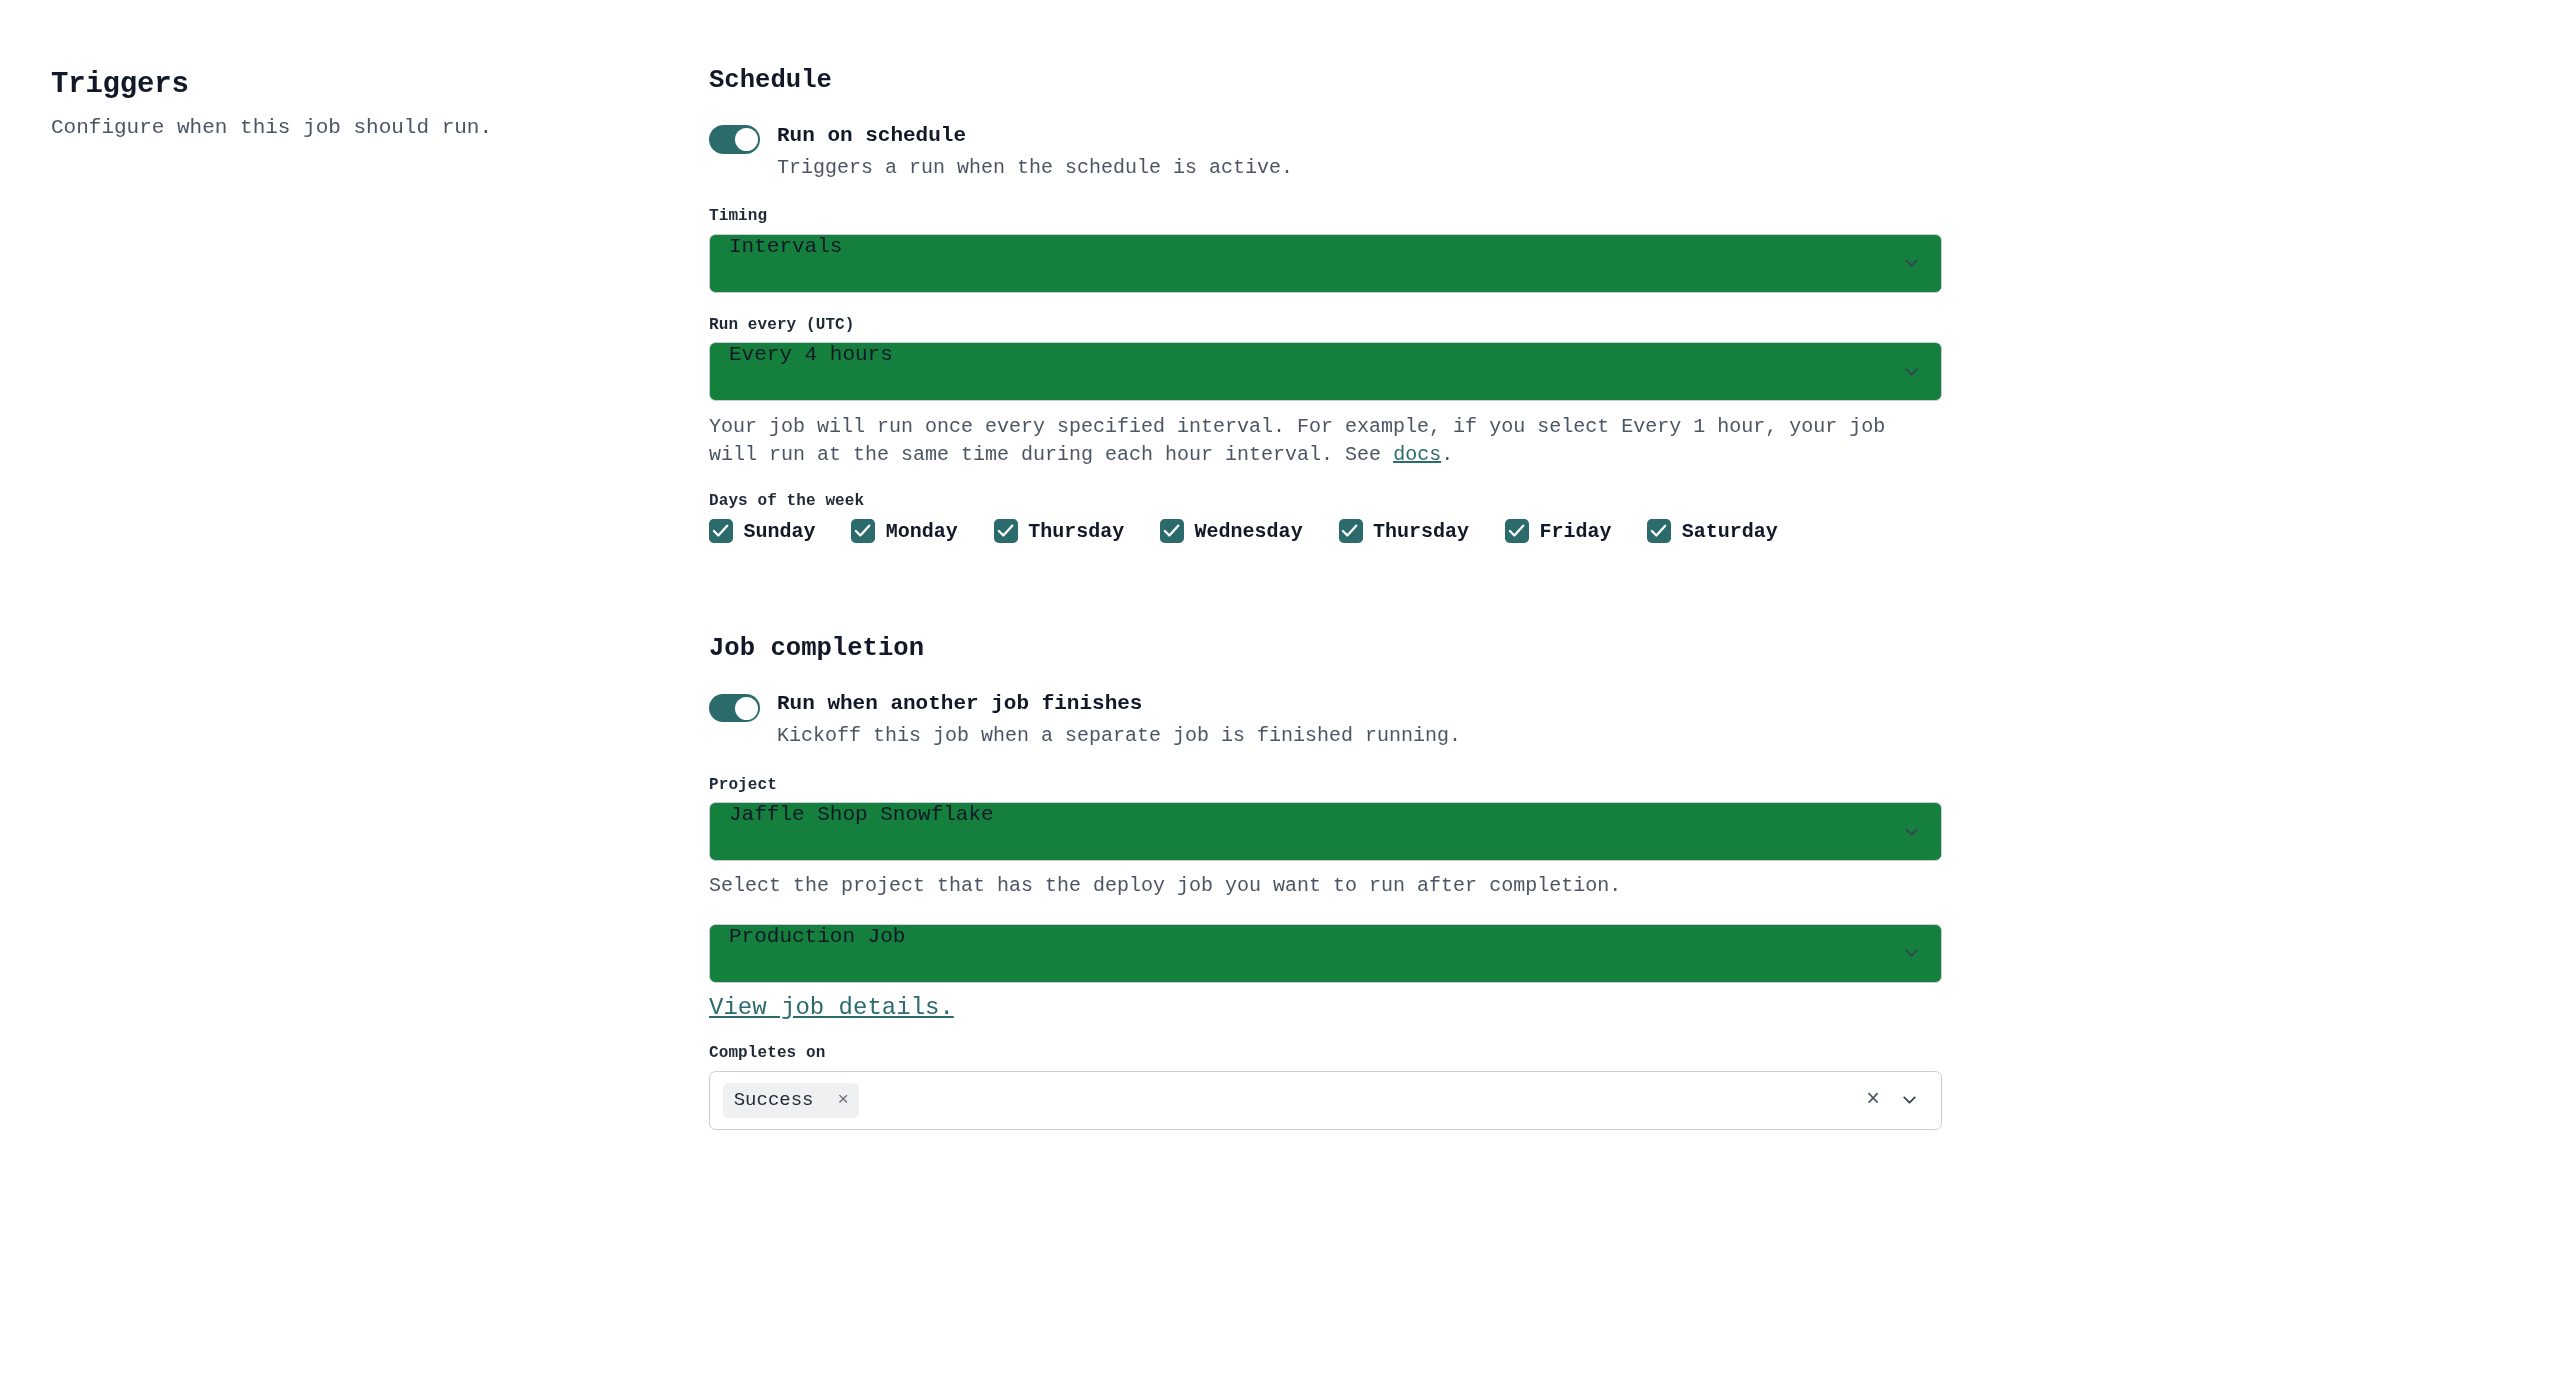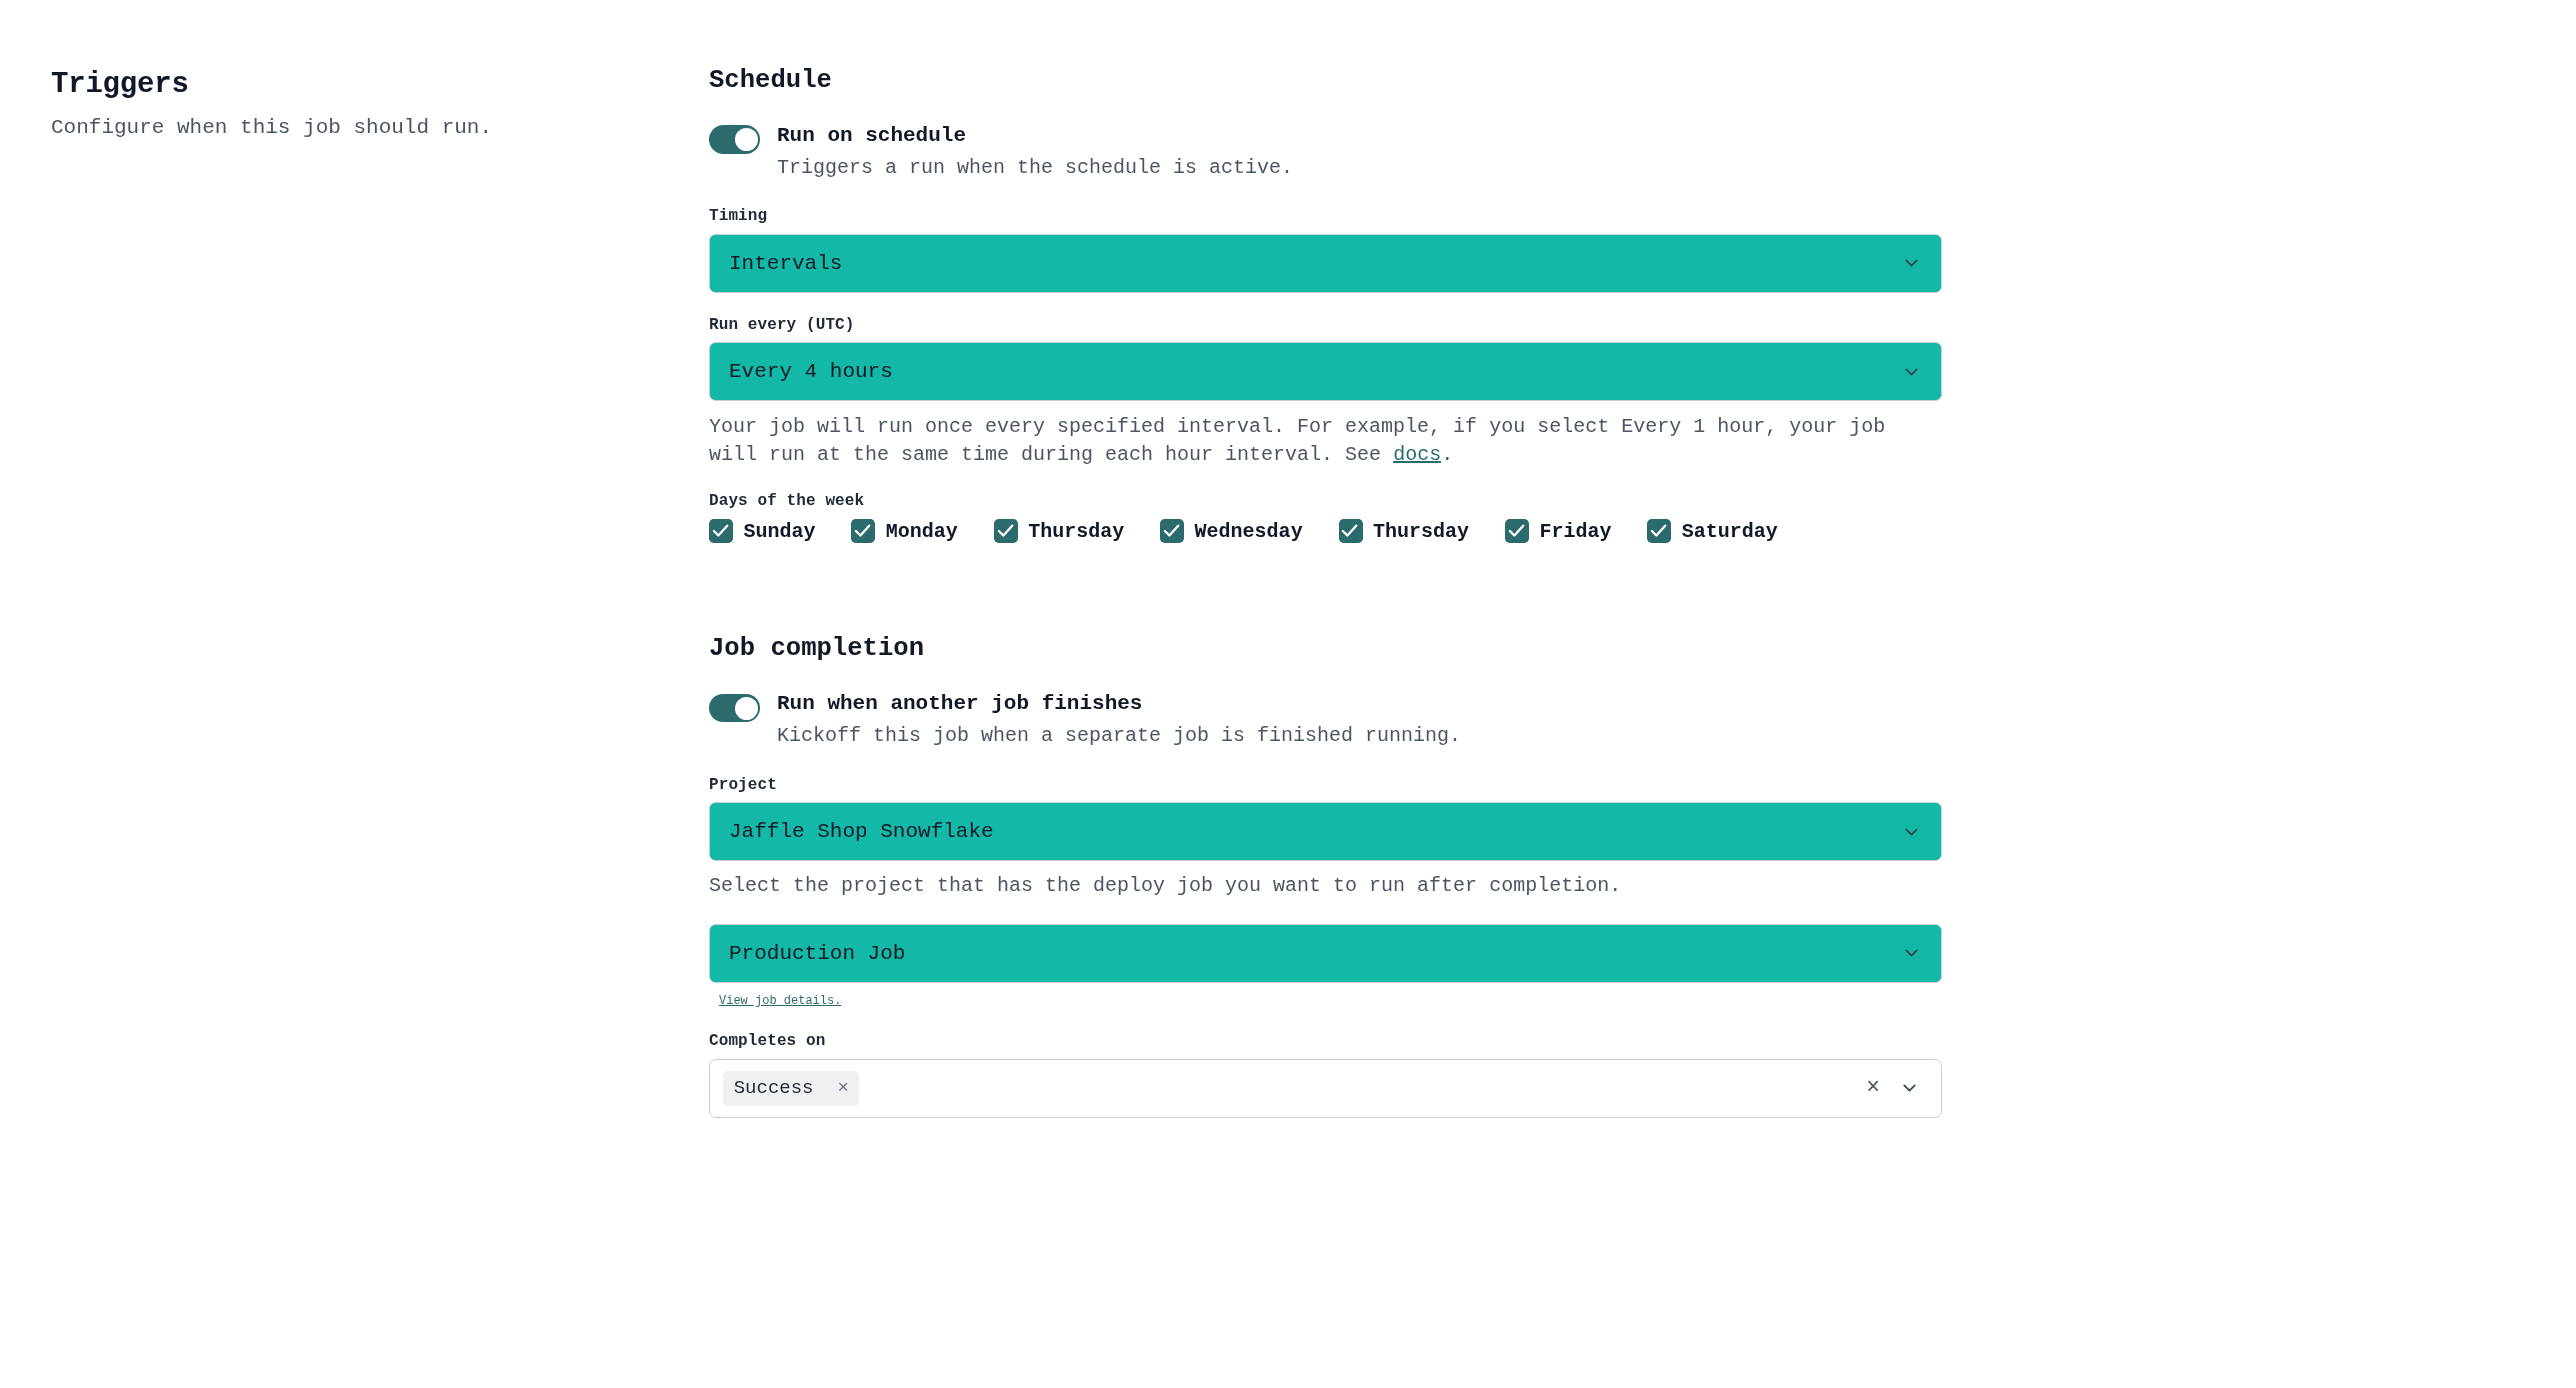--- a/index.html
+++ b/index.html
@@ -105,23 +105,23 @@
     font-weight: bold;
     color: #1f2937;
     margin-bottom: 8.5px;
     letter-spacing: 0.1px;
   }
   .select {
     position: relative;
     height: 59px;
     border: 0.9px solid #c9ced6;
     border-radius: 6.6px;
-    background: #14b8a6;
+    background: #15803d;
     display: flex;
-    align-items: center;
+    align-items: flex-start;
     padding: 0 19px;
     font-size: 21px;
     color: #111827;
     cursor: pointer;
   }
   .select .chev {
     position: absolute;
     right: 19px;
     top: 50%;
     transform: translateY(-50%);
@@ -169,26 +169,25 @@
     font-size: 20px;
     font-weight: bold;
     color: #111827;
   }
 
   .block-gap { height: 68px; }
 
   
   .inline-link {
     display: inline-block;
-    font-size: 12px;
+    font-size: 24px;
     color: #2b6b6b;
     text-decoration: underline;
     margin-top: 11.4px;
     cursor: pointer;
-    margin-left: 10px;
   }
 
   
   .multiselect {
     position: relative;
     min-height: 59px;
     border: 0.9px solid #c9ced6;
     border-radius: 6.6px;
     background: #ffffff;
     display: flex;

